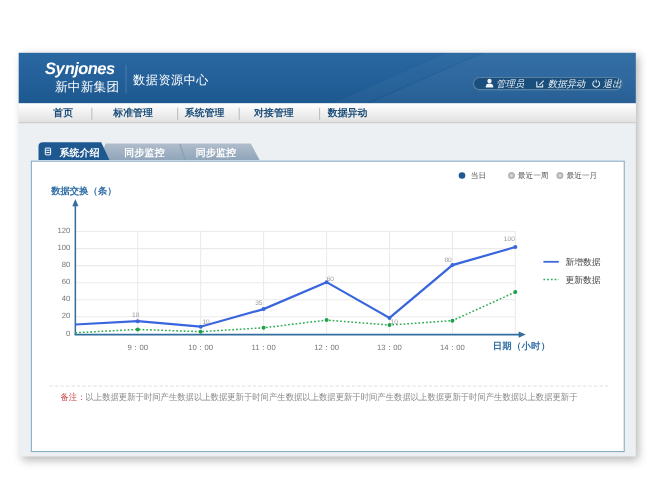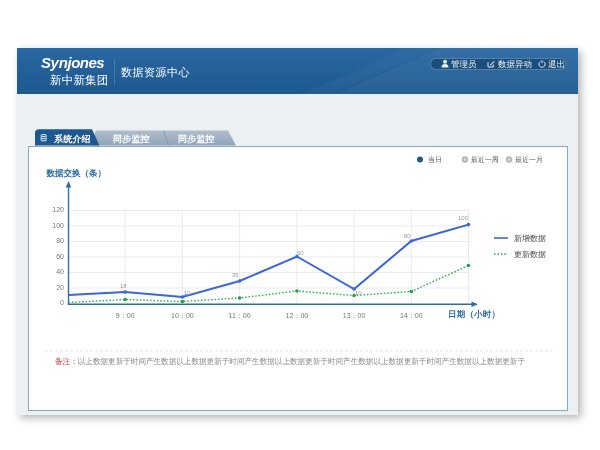--- a/index.html
+++ b/index.html
@@ -5,21 +5,21 @@
   * { margin:0; padding:0; box-sizing:border-box; }
   html,body { width:600px; height:450px; overflow:hidden; }
   body { font-family:"Liberation Sans", sans-serif; background:#ffffff; position:relative; }
   .card { position:absolute; left:17px; top:48px; width:561px; height:367px; background:#edf0f3; box-shadow:3px 3px 8px rgba(0,0,0,0.30); }
   
   .hdr { position:absolute; left:0; top:0; width:561px; height:46px; background:linear-gradient(#2a68a2,#1d5890); overflow:hidden;padding-left:20px; }
   .logo { position:absolute; left:24px; top:8px; color:#fff; }
   .logo .en { font-size:15px; font-style:italic; font-weight:bold; letter-spacing:-0.5px; line-height:13px; }
   .logo .cn { font-size:11.5px; font-weight:normal; letter-spacing:0.2px; line-height:12px; margin-top:5px; margin-left:9px; }
   .title { position:absolute; left:104px; top:17px; color:#fff; font-size:11px; letter-spacing:0.5px; }
-  .pill { position:absolute; left:413px; top:10px; width:136px; height:12px; background-color:#194e7d; border:1px solid rgba(255,255,255,0.28); border-radius:7px; color:#f4f8fc; font-size:8.5px; white-space:nowrap; }
+  .pill { position:absolute; left:413px; top:22px; width:136px; height:12px; background-color:#194e7d; border:1px solid rgba(255,255,255,0.28); border-radius:7px; color:#f4f8fc; font-size:8.5px; white-space:nowrap;font-style:italic; }
   .pill .seg { position:absolute; top:0; height:10px; line-height:10px; }
   .pill .seg svg { vertical-align:-1px; }
   
   .nav { position:absolute; left:0; top:46px; width:561px; height:18px; background:linear-gradient(#ffffff,#e2e2e2); border-bottom:1px solid #c9c9c9; }
   .nav .item { position:absolute; top:0; height:17px; line-height:17px; font-size:9px; font-weight:bold; color:#1d4e79; text-align:center; }
   .nav .sep { position:absolute; top:3.5px; width:1px; height:11px; background:#c0c0c0; }
   
   
   .panel { position:absolute; left:11px; top:97.5px; width:539.5px; height:265px; background:#fff; border:1px solid #85aac6; }
   svg.chart { position:absolute; left:0; top:0; }
@@ -48,20 +48,31 @@
             <path d="M1 2.2 L1 7 L6.3 7 L6.3 4.6" stroke="#dfe7ef" stroke-width="1" fill="none"></path>
             <path d="M2.9 5.1 L7 1 L7.7 1.7 L3.6 5.8 Z" fill="#dfe7ef"></path>
           </svg></div>
       <div class="seg" style="left:67px;">数据异动</div>
       <div class="seg" style="left:107px;"><svg width="8" height="8" viewBox="0 0 8 8">
             <path d="M2.4 1.5 A 3.1 3.1 0 1 0 5.6 1.5" stroke="#dfe7ef" stroke-width="1" fill="none"></path>
             <line x1="4" y1="0.3" x2="4" y2="3.2" stroke="#dfe7ef" stroke-width="1"></line>
           </svg></div>
       <div class="seg" style="left:117px;">退出</div>
     </div>
+  </div>
+  <div class="nav">
+    <div class="item" style="left:13px; width:55px;">首页</div>
+    <div class="sep" style="left:66px;"></div>
+    <div class="item" style="left:69px; width:70px;">标准管理</div>
+    <div class="sep" style="left:144px;"></div>
+    <div class="item" style="left:134px; width:70px;">系统管理</div>
+    <div class="sep" style="left:200px;"></div>
+    <div class="item" style="left:197px; width:70px;">对接管理</div>
+    <div class="sep" style="left:273px;"></div>
+    <div class="item" style="left:264px; width:70px;">数据异动</div>
   </div>
   <div class="panel"></div>
 </div>
 <svg class="chart" width="600" height="450" viewBox="0 0 600 450">
   <defs>
     <linearGradient id="tabg" x1="0" y1="0" x2="0" y2="1">
       <stop offset="0" stop-color="#b0bdcc"></stop>
       <stop offset="1" stop-color="#90a5ba"></stop>
     </linearGradient>
   </defs>

